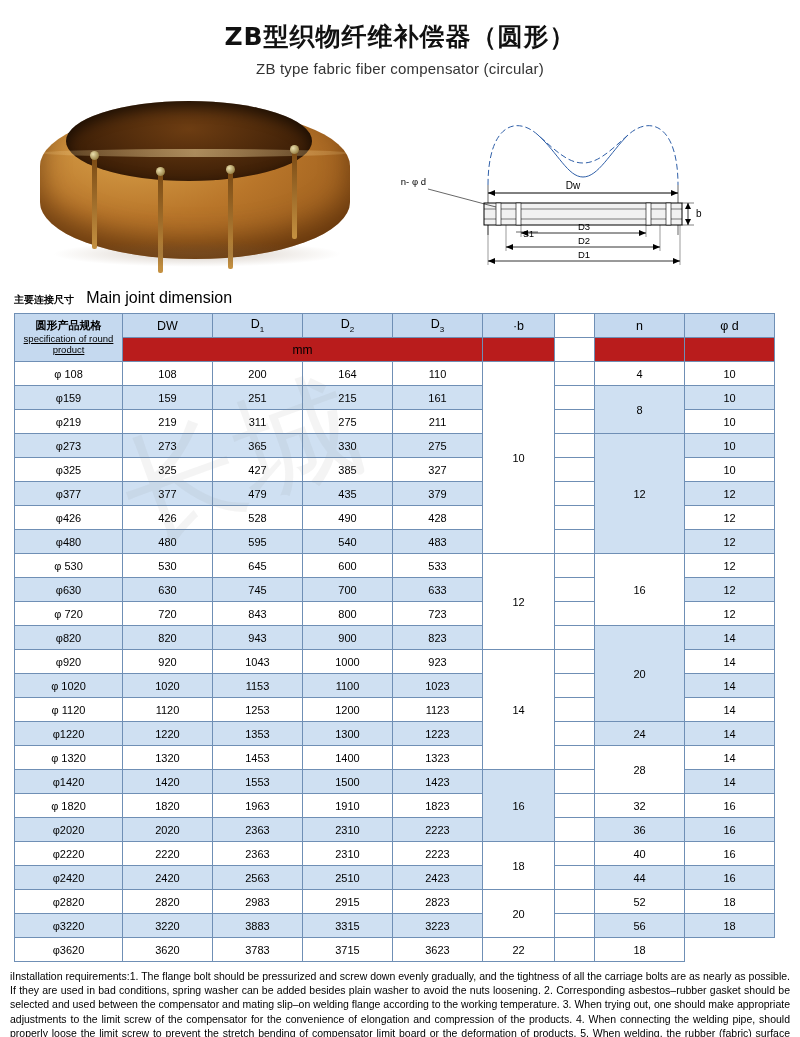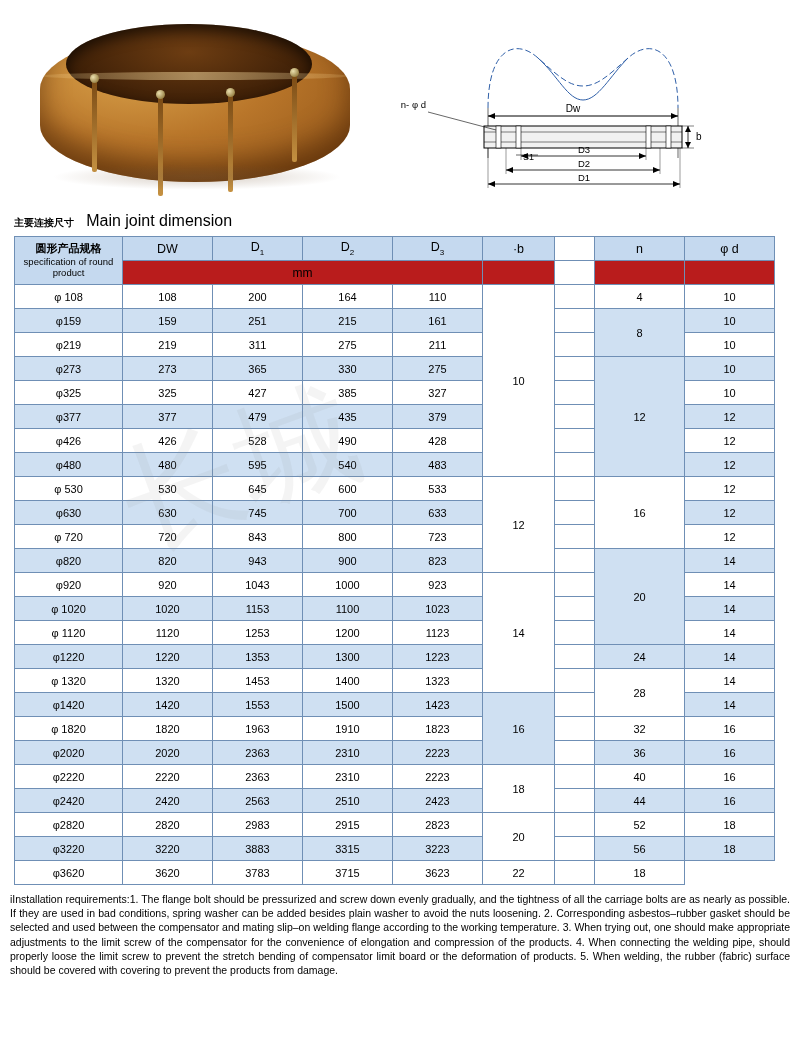--- a/index.html
+++ b/index.html
@@ -149,20 +149,21 @@
   .hdr-cn {
     font-family: "DejaVu Sans", sans-serif;
     font-size: 11px;
     line-height: 1.25;
     font-weight: bold;
   }
   .hdr-en {
     font-size: 9.5px;
     font-weight: normal;
     line-height: 1.2;
+    text-decoration: underline;
   }
   .row-a td { background: #ffffff; }
   .row-b td { background: #cfe0f2; }
   .mm-row td { background: #b91c1c; font-size: 12px; font-weight: bold;}
   .col-spec { width: 108px; }
   .col-dw { width: 90px; }
   .col-d { width: 90px; }
   .col-b { width: 72px; }
   .col-gap { width: 40px; }
   .col-n { width: 90px; }
@@ -199,20 +200,24 @@
     white-space: nowrap;
   }
 </style>
 </head>
 <body>
 
 <div class="page">
 
   <div class="wm">长城</div>
 
+  <div class="title-zone">
+    <div class="title-cn">ZB型织物纤维补偿器（圆形）</div>
+    <div class="title-en">ZB type fabric fiber compensator (circular)</div>
+  </div>
 
   <div class="illus">
 
     <div class="photo">
       <div class="ring-outer"></div>
       <div class="ring-inner"></div>
       <div class="band"></div>
       <div class="strap" style="left:62px; top:66px; height:92px;"></div>
       <div class="strap" style="left:128px; top:82px; height:100px;"></div>
       <div class="strap" style="left:198px; top:80px; height:98px;"></div>

